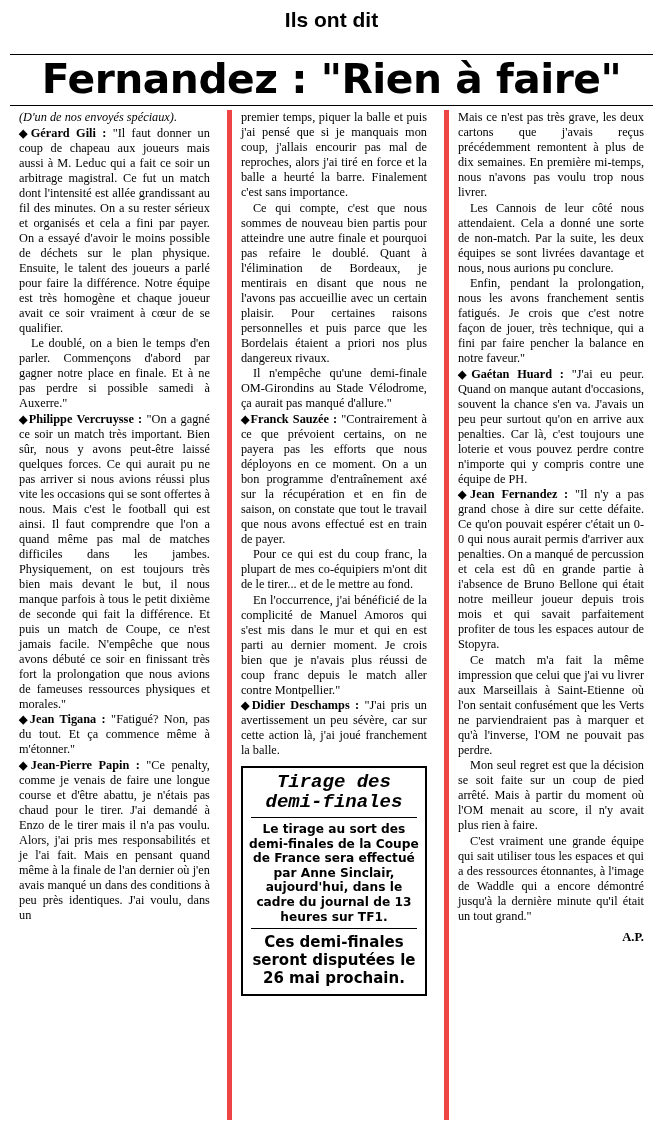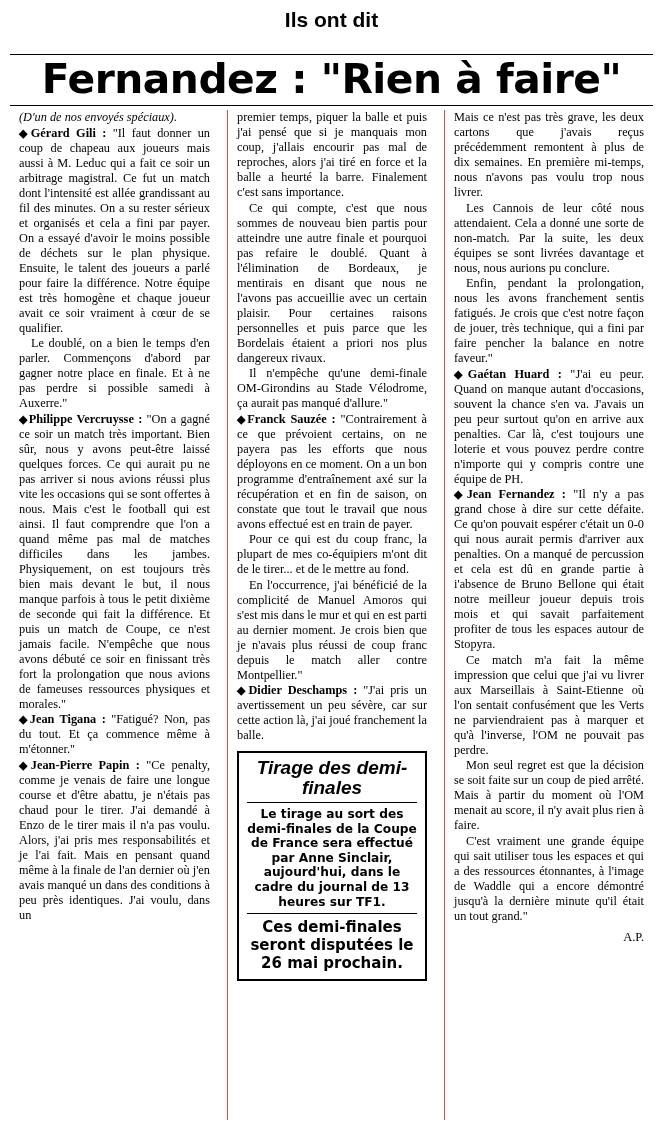--- a/index.html
+++ b/index.html
@@ -53,21 +53,21 @@
   .col {
     width: 33.33%;
     box-sizing: border-box;
     padding: 0 9px;
     font-size: 12.3px;
     line-height: 1.22;
     text-align: justify;
     position: relative;
   }
   .col + .col {
-    border-left: 1px solid #ef4444;
+    border-left: 5px solid #ef4444;
   }
   .col p {
     margin: 0 0 0.5px 0;
     text-indent: 12px;
     hyphens: auto;
   }
   .col p.noindent {
     text-indent: 0;
   }
   .italic {
@@ -75,33 +75,33 @@
   }
   .speaker {
     font-weight: bold;
   }
   .bullet {
     font-weight: bold;
     font-size: 11px;
   }
   .sig {
     text-align: right;
-    font-weight: normal;
+    font-weight: bold;
     margin-top: 6px;
     font-size: 12.5px;
   }
   
   .box {
     border: 2.5px solid #000;
     margin-top: 8px;
     padding: 5px 6px 7px 6px;
     text-align: center;
   }
   .box-title {
-    font-family: Liberation Sans, sans-serif;
+    font-family: Liberation Mono, monospace;
     font-weight: bold;
     font-size: 19px;
     line-height: 1.05;
     font-style: italic;
   }
   .box hr {
     border: 0;
     border-top: 1px solid #000;
     margin: 4px 2px;
   }

